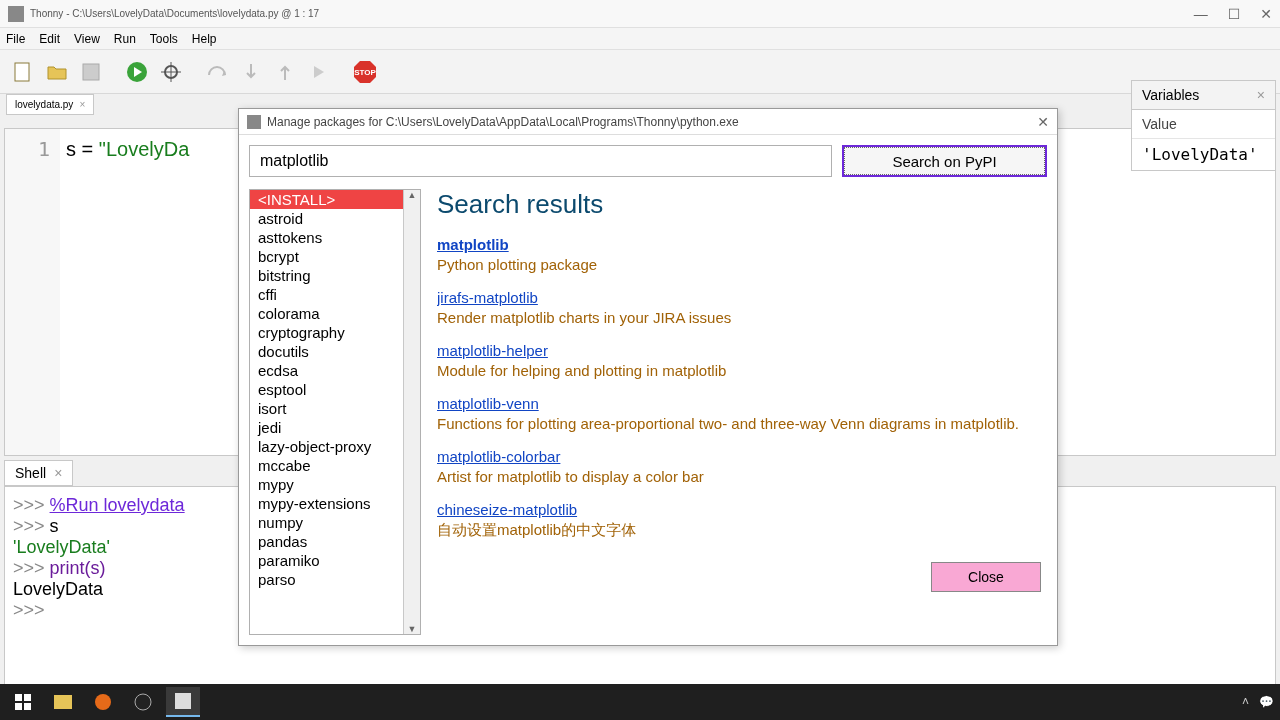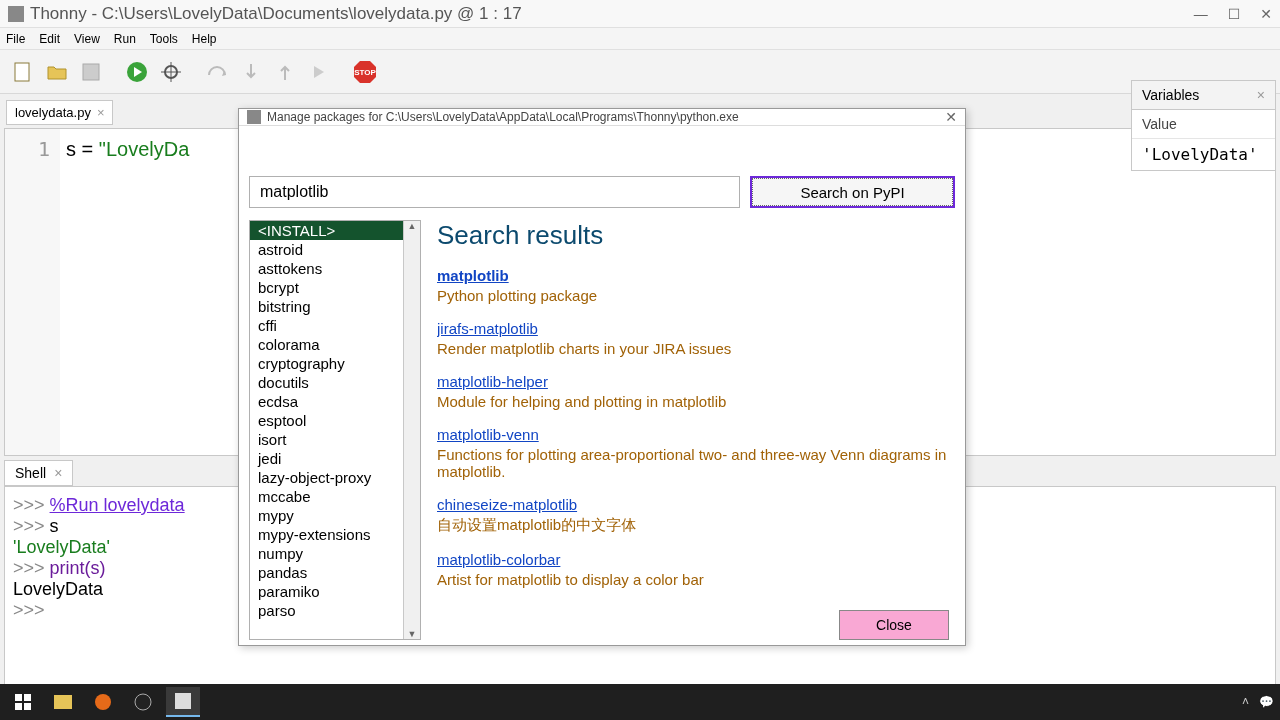--- a/index.html
+++ b/index.html
@@ -2,31 +2,31 @@
 <html><head>
 <meta charset="utf-8">
 <style>
 * { margin: 0; padding: 0; box-sizing: border-box; font-family: "Segoe UI", Tahoma, sans-serif; }
 body { background: #f0f0f0; width: 1280px; height: 720px; overflow: hidden; position: relative; }
 
 
 .main-window { width: 100%; height: 100%; background: #f0f0f0; display: flex; flex-direction: column; }
 .titlebar { height: 28px; background: #f8f8f8; display: flex; align-items: center; padding: 0 8px; border-bottom: 1px solid #e0e0e0; }
 .titlebar .app-icon { width: 16px; height: 16px; background: #888; margin-right: 6px; display: inline-block; }
-.titlebar .title-text { font-size: 17px; color: #555; }
+.titlebar .title-text { font-size: 10px; color: #555; }
 .win-controls { margin-left: auto; display: flex; gap: 20px; font-size: 14px; color: #666; }
 
 .menubar { height: 22px; background: #f5f5f5; display: flex; align-items: center; padding: 0 6px; font-size: 12px; border-bottom: 1px solid #e0e0e0; }
 .menubar span { margin-right: 14px; cursor: default; }
 
 .toolbar { height: 44px; background: #f3f3f3; display: flex; align-items: center; padding: 0 8px; border-bottom: 1px solid #d8d8d8; gap: 4px; }
 .tb-btn { width: 30px; height: 30px; display: flex; align-items: center; justify-content: center; }
 .tb-sep { width: 8px; }
 .editor-tabs { height: 34px; }
-.tab { display: inline-flex; align-items: center; background: #fff; border: 1px solid #c8c8c8; padding: 4px 8px; margin-top: 6px; margin-left: 6px; font-size: 13px; }
+.tab { display: inline-flex; align-items: center; background: #fff; border: 1px solid #c8c8c8; padding: 4px 8px; margin-top: 0; margin-left: 6px; font-size: 10px; }
 .tab .tab-close { margin-left: 6px; color: #999; }
 
 .editor-pane { flex: 1; background: #fff; border: 1px solid #c8c8c8; margin: 0 4px; display: flex; }
 .gutter { width: 55px; background: #f7f7f7; text-align: right; padding: 8px 10px 0 0; color: #999; font-family: Consolas, monospace; font-size: 20px; }
 .code { padding: 8px 0 0 6px; font-family: Consolas, monospace; font-size: 20px; }
 .code .k { color: #000; }
 .code .str { color: #197d1e; }
 
 .variables-panel { position: absolute; right: 4px; top: 80px; width: 145px; background: #fff; border: 1px solid #c8c8c8; }
 .variables-tab { background: #f3f3f3; border-bottom: 1px solid #c8c8c8; padding: 6px 10px; font-size: 14px; display: flex; align-items: center; }
@@ -39,32 +39,32 @@
 .shell-tab .tab-close { margin-left: 8px; color: #999; }
 .shell-content { background: #fff; border: 1px solid #c8c8c8; font-family: Consolas, monospace; font-size: 18px; padding: 8px; height: 200px; }
 .shell-content .prompt { color: #888; }
 .shell-content .magic { color: #6d28d9; text-decoration: underline; }
 .shell-content .out-str { color: #197d1e; }
 .shell-content .call { color: #6a1b9a; }
 
 .statusbar { height: 24px; background: #e8e8e8; border-top: 1px solid #c8c8c8; display: flex; align-items: center; justify-content: flex-end; padding: 0 12px; font-size: 12px; color: #333; }
 
 
-.dialog { position: absolute; top: 108px; left: 238px; width: 728px; height: 538px; background: #fff; border: 1px solid #999; box-shadow: 2px 2px 8px rgba(0,0,0,0.2); display: flex; flex-direction: column; gap: 40px; }
+.dialog { position: absolute; top: 108px; left: 238px; width: 820px; height: 538px; background: #fff; border: 1px solid #999; box-shadow: 2px 2px 8px rgba(0,0,0,0.2); display: flex; flex-direction: column; }
 .dialog-titlebar { height: 26px; background: #fff; border-bottom: 1px solid #ddd; display: flex; align-items: center; padding: 0 8px; font-size: 12px; color: #444; }
 .dialog-titlebar .close-x { margin-left: auto; font-size: 14px; color: #666; cursor: pointer; }
 .dialog-body { flex: 1; display: flex; flex-direction: column; padding: 10px; }
 .search-row { display: flex; gap: 10px; margin-bottom: 12px; }
 .search-input { flex: 1; border: 1px solid #b0b0b0; padding: 6px 10px; font-size: 16px; }
 .search-btn { width: 205px; border: 2px solid #6d28d9; background: #f6f6f6; font-size: 15px; outline: 1px dotted #666; outline-offset: -3px; }
 .lower { flex: 1; display: flex; gap: 16px; overflow: hidden; }
 .pkg-list { width: 172px; border: 1px solid #b0b0b0; font-size: 15px; overflow: hidden; position: relative; }
 .pkg-scroll { position: absolute; right: 0; top: 0; bottom: 0; width: 17px; background: #f0f0f0; border-left: 1px solid #c8c8c8; display: flex; flex-direction: column; align-items: center; justify-content: space-between; font-size: 9px; color: #666;}
 .pkg-list .pkg-item { padding: 1px 8px; cursor: default; }
-.pkg-list .pkg-item.selected { background: #14532d; color: #fff; }
+.pkg-list .pkg-item.selected { background: #ef4444; color: #fff; }
 .results { flex: 1; overflow-y: auto; padding-right: 6px; }
 .results h1 { font-size: 26px; font-weight: normal; margin-bottom: 16px; color: #0c4a6e; }
 .result-item { margin-bottom: 16px; }
 .result-item a { color: #1145c4; text-decoration: underline; font-size: 15px; }
 .result-item a.bold { font-weight: bold; }
 .result-item .desc { font-size: 15px; color: #a16207; margin-top: 2px; }
 .dialog-footer { display: flex; justify-content: flex-end; padding-top: 6px; }
 .close-btn { width: 110px; height: 30px; border: 1px solid #888; background: #f9a8d4; font-size: 14px; }
 
 
@@ -244,22 +244,22 @@
           <div class="pkg-item">paramiko</div>
           <div class="pkg-item">parso</div>
         </div>
       <div class="results">
         <h1>Search results</h1>
         <div id="results-list">
             <div class="result-item"><a href="#" class="bold">matplotlib</a><div class="desc">Python plotting package</div></div>
             <div class="result-item"><a href="#">jirafs-matplotlib</a><div class="desc">Render matplotlib charts in your JIRA issues</div></div>
             <div class="result-item"><a href="#">matplotlib-helper</a><div class="desc">Module for helping and plotting in matplotlib</div></div>
             <div class="result-item"><a href="#">matplotlib-venn</a><div class="desc">Functions for plotting area-proportional two- and three-way Venn diagrams in matplotlib.</div></div>
+            <div class="result-item"><a href="#">matplotlib-colorbar</a><div class="desc">Artist for matplotlib to display a color bar</div></div>
             <div class="result-item"><a href="#">chineseize-matplotlib</a><div class="desc">自动设置matplotlib的中文字体</div></div>
-            <div class="result-item"><a href="#">matplotlib-colorbar</a><div class="desc">Artist for matplotlib to display a color bar</div></div>
           </div>
         <div class="dialog-footer">
           <button class="close-btn">Close</button>
         </div>
       </div>
     </div>
   </div>
 </div>
 
 <div class="taskbar">

